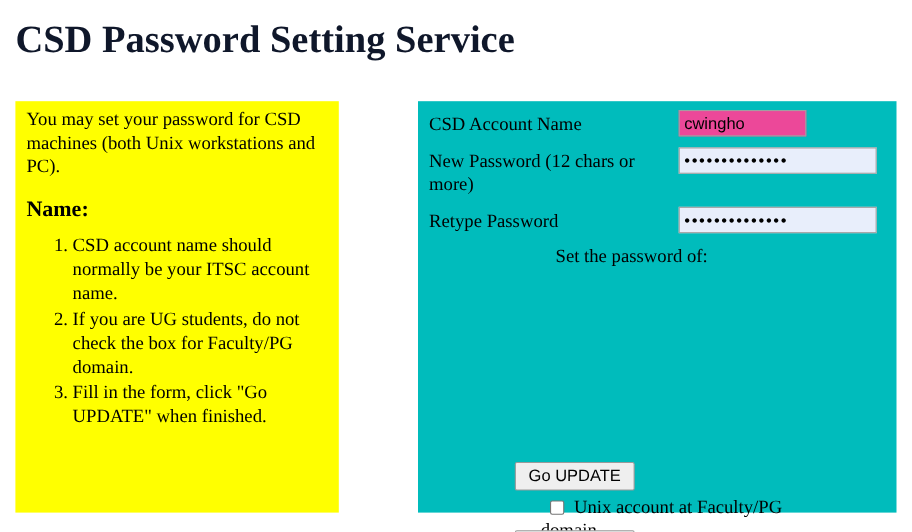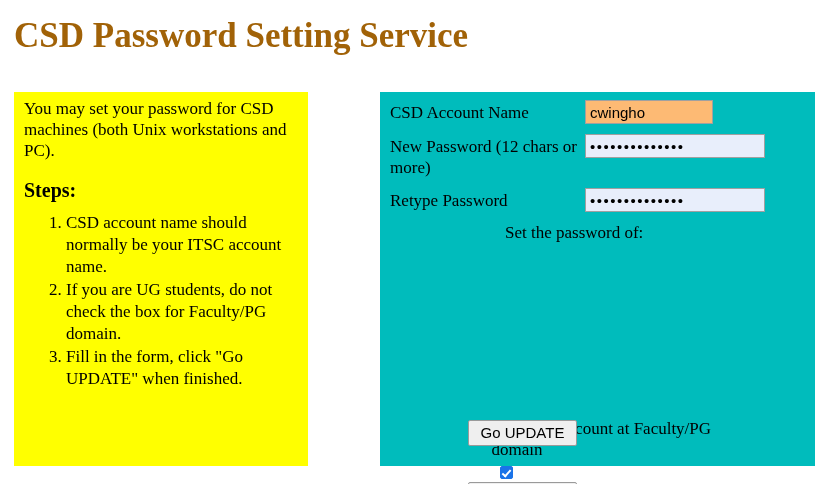--- a/index.html
+++ b/index.html
@@ -16,21 +16,21 @@
     color: #000000;
   }
   .page-title {
     font-family: "Liberation Serif", "DejaVu Serif", serif;
     font-weight: bold;
     font-size: 35px;
     line-height: 40px;
     margin: 0;
     padding: 16px 0 0 14px;
     letter-spacing: 0px;
-    color: #a16207;
+    color: #0f172a;
   }
   .panels {
     position: absolute;
     top: 92px;
     left: 0;
     width: 829px;
   }
   .panel-left {
     position: absolute;
     left: 14px;
@@ -72,41 +72,42 @@
   ol.steps li {
     margin: 0 0 1px 0;
     padding: 0;
   }
 
   
   .form-row {
     display: flex;
     align-items: flex-start;
     padding: 0 0 0 10px;
+    gap: 32px;
   }
   .form-row + .form-row { margin-top: 10px; }
   .f-label {
     width: 195px;
     flex: 0 0 195px;
     font-size: 17px;
     line-height: 21px;
     padding-top: 2px;
   }
   .f-field { flex: 1 1 auto; }
   input.txt {
     font-family: "Liberation Sans", "DejaVu Sans", sans-serif;
     font-size: 15px;
     line-height: 18px;
     color: #000;
-    background: #fdba74;
+    background: #ec4899;
     border: 1px solid #a0a0a0;
     padding: 2px 4px;
     box-sizing: border-box;
     height: 24px;
-    width: 128px;
+    width: 116px;
     outline: none;
   }
   input.pwd {
     background: #e8eefb;
     width: 180px;
     letter-spacing: 1.5px;
   }
   .cb-row {
     display: flex;
     align-items: center;
@@ -172,21 +173,21 @@
 </style>
 </head>
 <body>
 
 <h1 class="page-title">CSD Password Setting Service</h1>
 
 <div class="panels">
 
   <div class="panel-left">
     <p class="intro">You may set your password for CSD machines (both Unix workstations and PC).</p>
-    <div class="steps-head">Steps:</div>
+    <div class="steps-head">Name:</div>
     <ol class="steps">
       <li>CSD account name should normally be your ITSC account name.</li>
       <li>If you are UG students, do not check the box for Faculty/PG domain.</li>
       <li>Fill in the form, click "Go UPDATE" when finished.</li>
     </ol>
   </div>
 
   <div class="panel-right">
 
     <div class="form-row">

